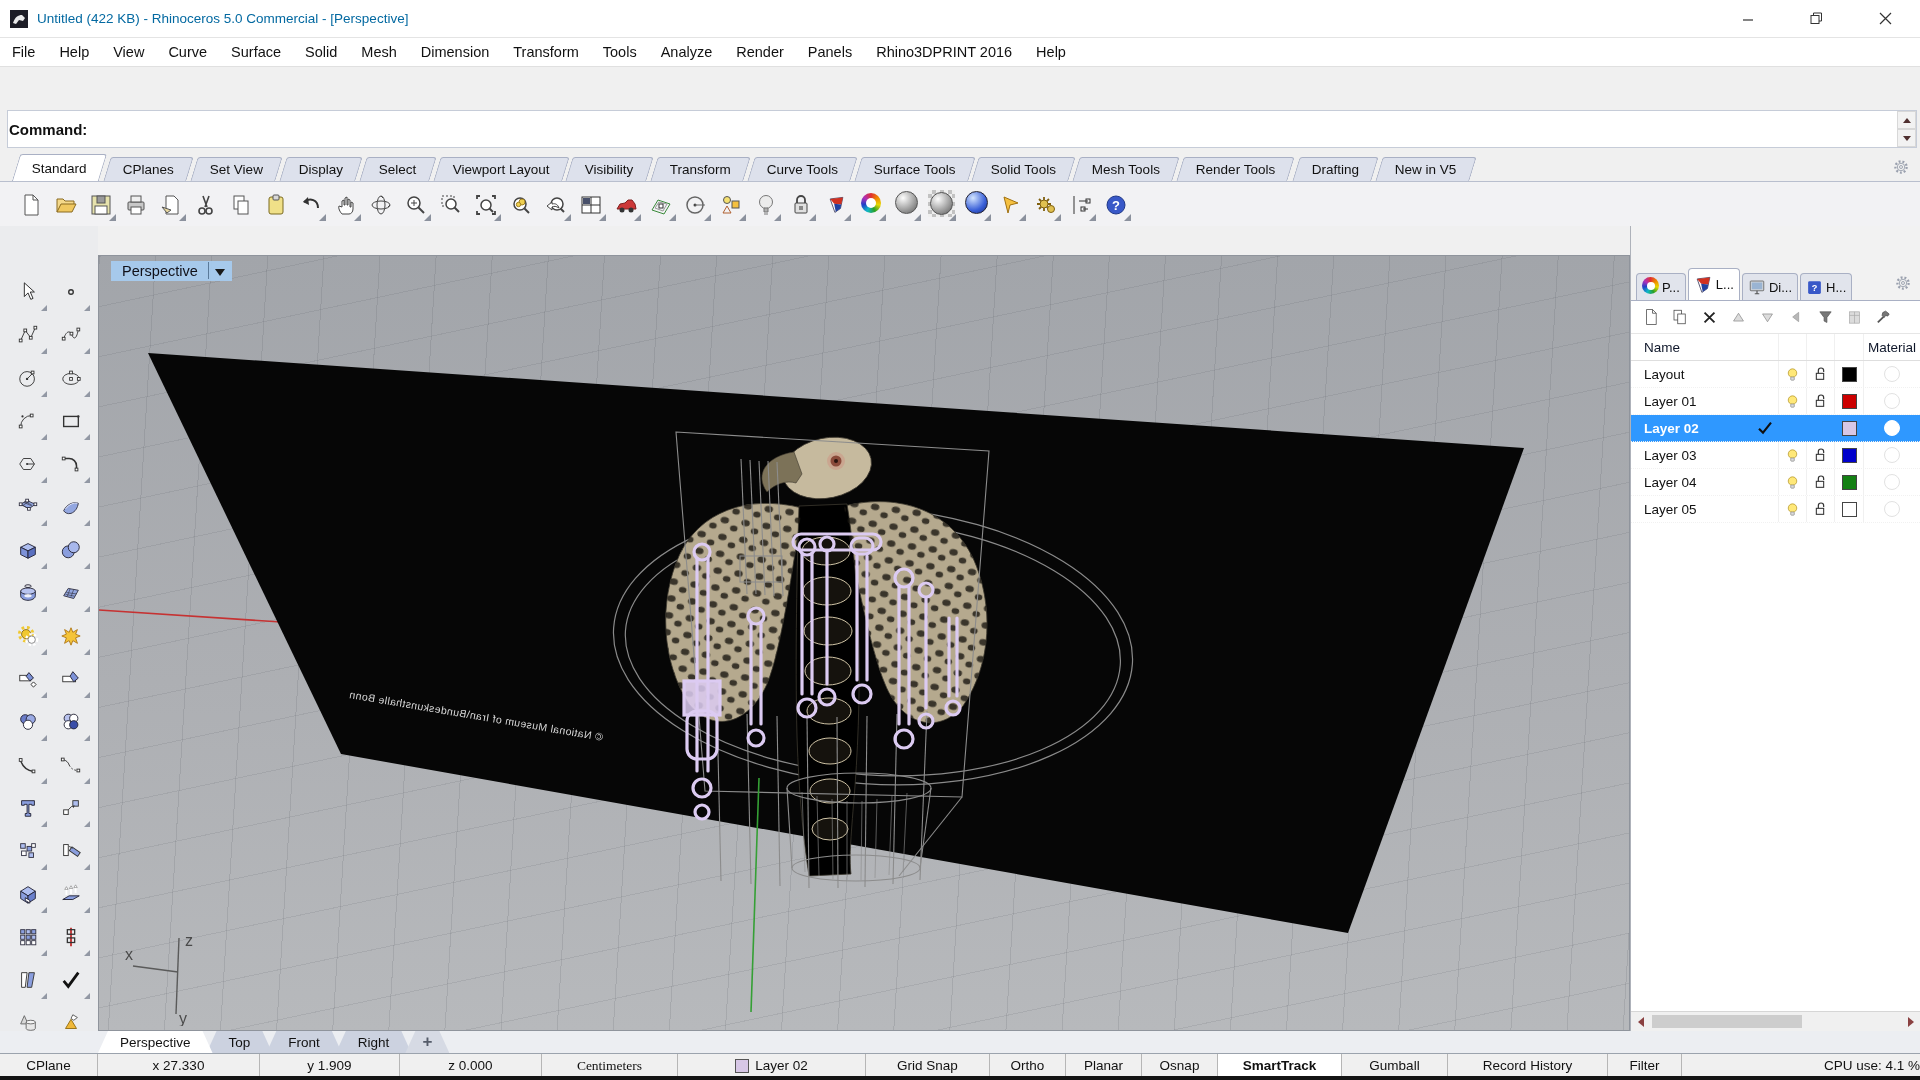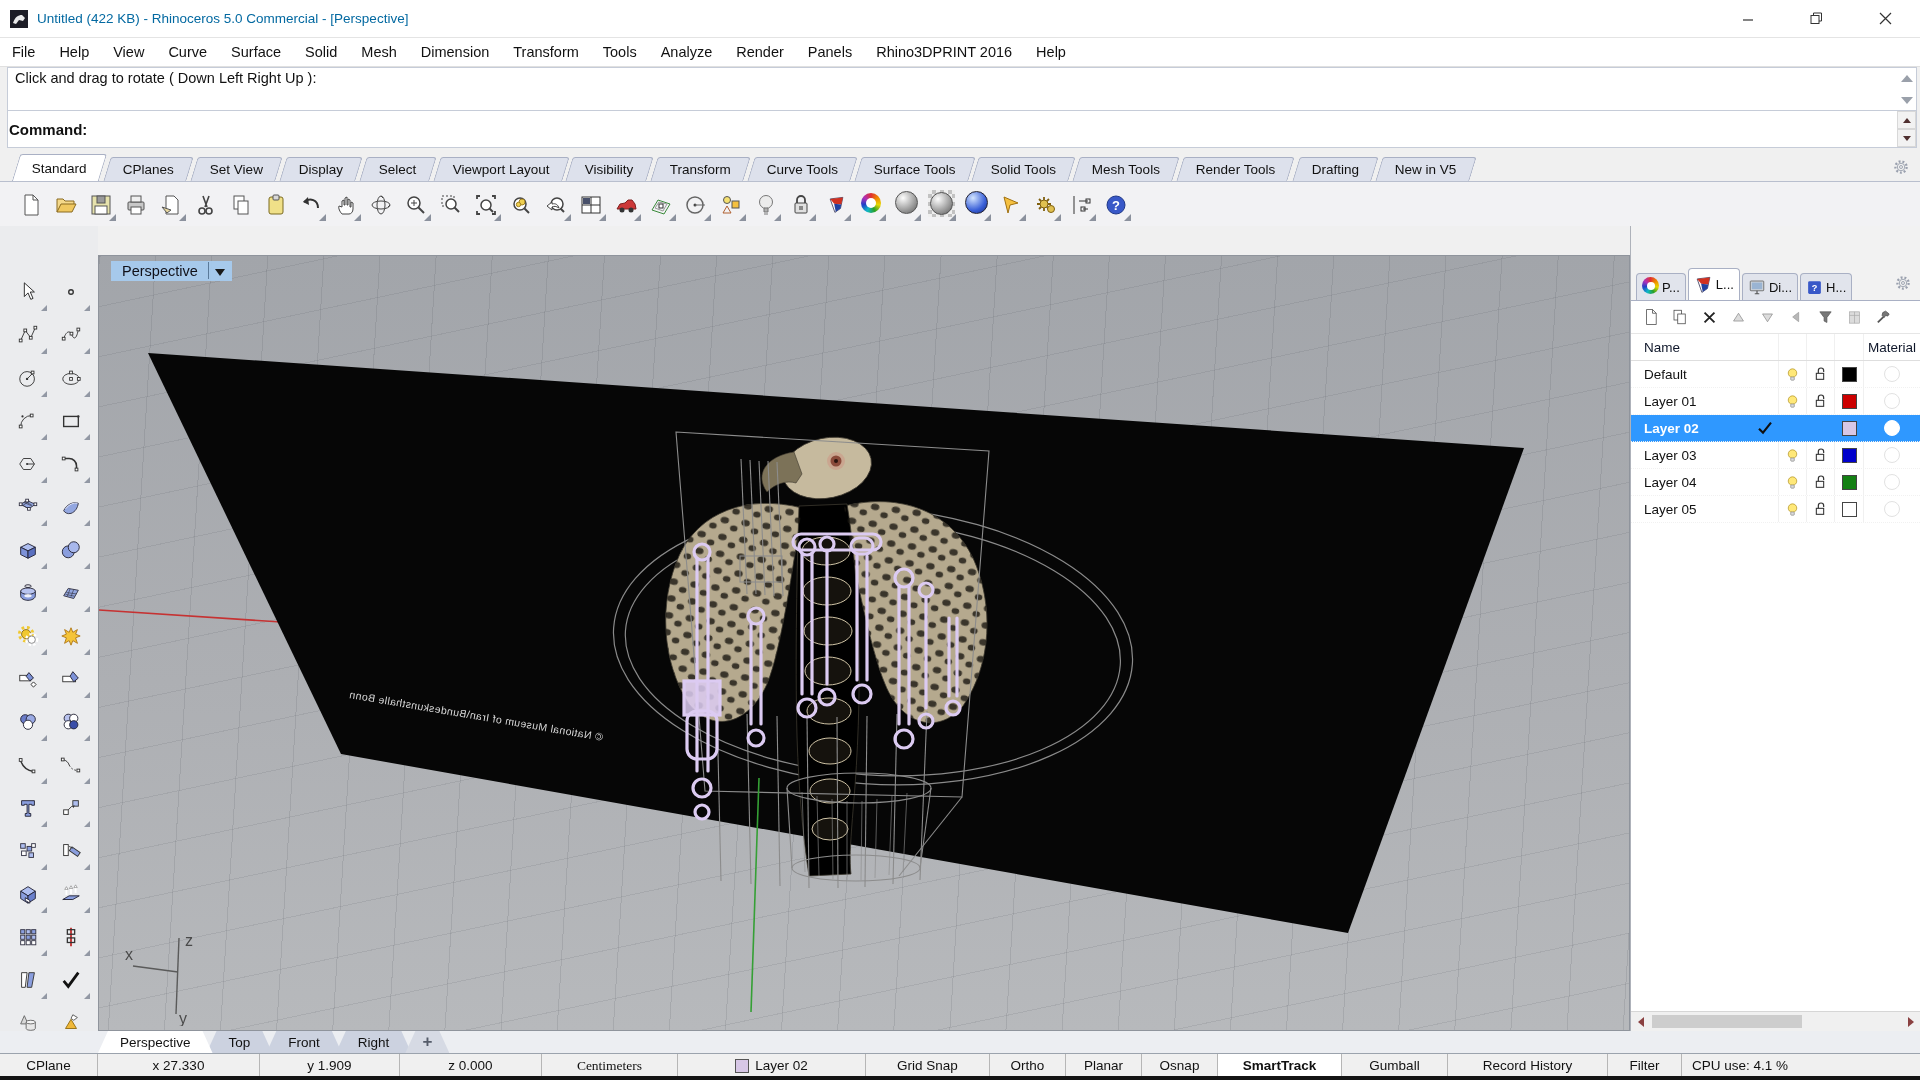--- a/index.html
+++ b/index.html
@@ -133,21 +133,21 @@
   .vtabplus{clip-path:polygon(10px 0,calc(100% - 10px) 0,100% 100%,0 100%);background:#d6dae4;
         width:44px;display:flex;align-items:center;justify-content:center;color:#555c6a;}
   .plusglyph::before{content:"+";font-size:17px;font-weight:bold;line-height:1}
 
   
   #statusbar{position:absolute;top:1053px;left:0;right:0;height:23px;background:#f0f0f0;
              border-top:1px solid #9ba3ad;display:flex;align-items:stretch;font-size:13.5px}
   .seg{display:flex;align-items:center;justify-content:center;gap:6px;border-right:1px solid #b6b6b6;
        white-space:nowrap;box-sizing:border-box}
   .seg.active{background:#fff;font-weight:bold}
-  .seg.cpu{justify-content:flex-start;padding-left:10px;border-right:none;flex:1}
+  .seg.cpu{justify-content:flex-end;padding-left:10px;border-right:none;flex:1}
   .ssw{width:14px;height:14px;border:1px solid #555;box-sizing:border-box}
 
   #blackstrip{position:absolute;top:1076px;left:0;right:0;height:4px;background:#141414}
 </style>
 </head>
 <body>
 
 <div id="app">
 
   <header id="titlebar">
@@ -189,27 +189,20 @@
       <span class="mitem">Dimension</span>
       <span class="mitem">Transform</span>
       <span class="mitem">Tools</span>
       <span class="mitem">Analyze</span>
       <span class="mitem">Render</span>
       <span class="mitem">Panels</span>
       <span class="mitem">Rhino3DPRINT 2016</span>
       <span class="mitem">Help</span>
     </nav>
 
-  <div id="cmdhist">
-    <span>Click and drag to rotate ( Down  Left  Right  Up ):</span>
-    <div class="scrollcol">
-      <span class="chev-up"></span>
-      <span class="chev-dn"></span>
-    </div>
-  </div>
   <div id="cmdline">
     <span>Command:</span>
     <div class="spincol">
       <span class="spinbtn">
           <span class="tri-up"></span>
         </span>
       <span class="spinbtn">
           <span class="tri-dn"></span>
         </span>
     </div>
@@ -1122,21 +1115,21 @@
         <div id="lheader">
           <span class="c-name">Name</span>
           <span class="c-chk"></span>
           <span class="c-bulb"></span>
           <span class="c-lock"></span>
           <span class="c-sw"></span>
           <span class="c-mat">Material</span>
         </div>
         <div id="lrows">
             <div class="lrow">
-              <span class="c-name">Default</span>
+              <span class="c-name">Layout</span>
               <span class="c-chk"></span>
               <span class="c-bulb">
                 <svg viewBox="0 0 24 24" width="17" height="17">
                   <circle cx="12" cy="10" r="6" fill="#ffe878" stroke="#b09020"></circle>
                   <rect x="9.5" y="15.5" width="5" height="4.5" rx="1" fill="#dcdcdc" stroke="#888"></rect>
                 </svg>
               </span>
               <span class="c-lock">
                 <svg viewBox="0 0 24 24" width="16" height="16">
                   <rect x="5" y="11" width="11" height="9" fill="#fafafa" stroke="#333" stroke-width="1.6"></rect>

